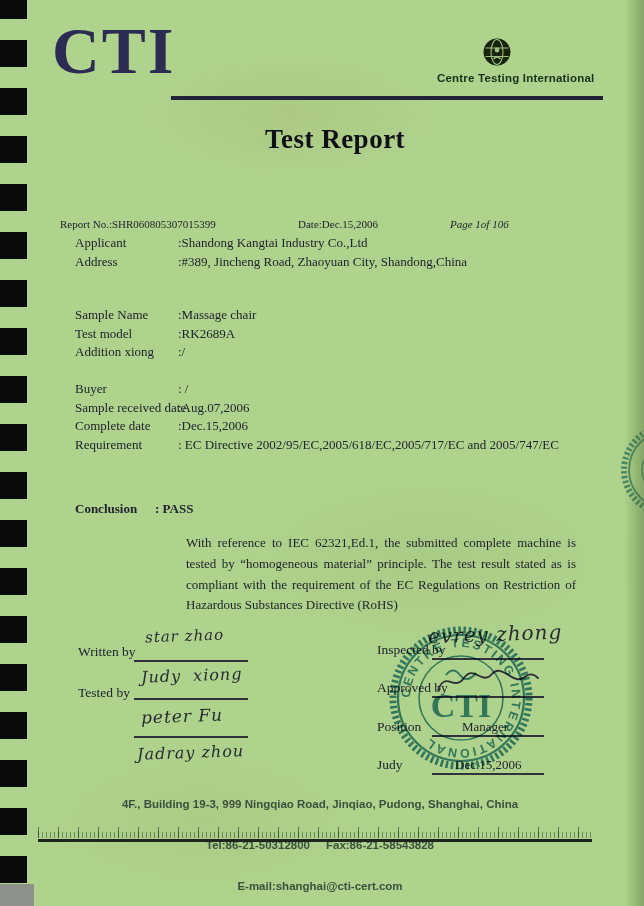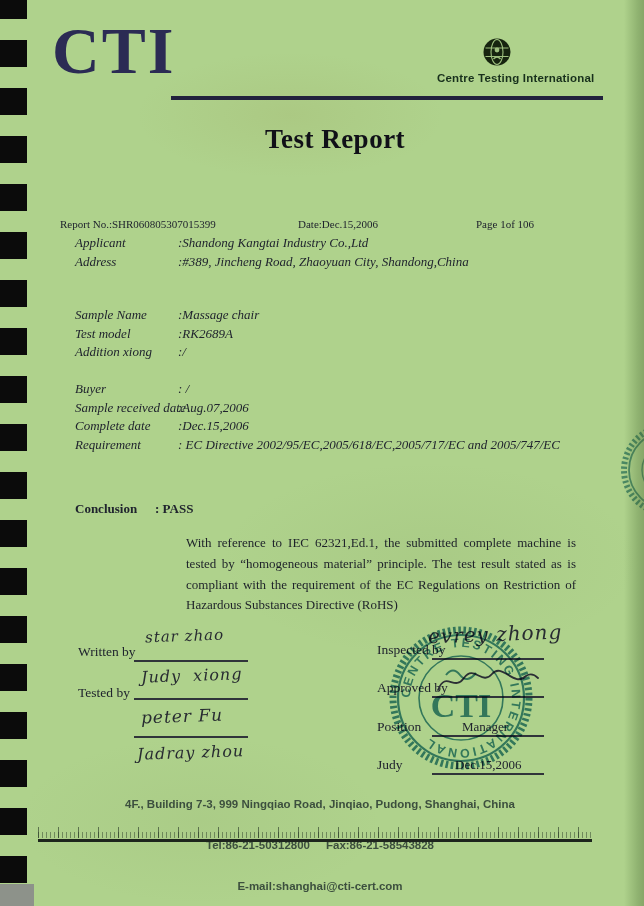--- a/index.html
+++ b/index.html
@@ -22,25 +22,25 @@
   .cti-wordmark{position:absolute;left:52px;top:16px;font-size:66px;line-height:70px;
     font-weight:bold;letter-spacing:2px;color:#2b2b54;}
   .header-rule{position:absolute;left:171px;top:96px;width:432px;height:4px;background:#22223d;}
   .globe{position:absolute;left:482px;top:37px;}
   .org-name{position:absolute;left:437px;top:72px;width:170px;font-family:"Liberation Sans",sans-serif;
     font-size:11.5px;font-weight:bold;color:#18301c;letter-spacing:.2px;}
   .report-title{position:absolute;left:55px;top:124px;width:560px;text-align:center;
     font-size:27px;font-weight:bold;color:#101018;letter-spacing:.5px;}
 
   .meta{position:absolute;top:192px;font-size:11px;white-space:pre;margin-top:26px;}
-  .meta.m1{left:60px;} .meta.m2{left:298px;} .meta.m3{left:476px;}
+  .meta.m1{left:60px;} .meta.m2{left:298px;} .meta.m3{left:450px;font-style:italic;}
 
   .grp{position:absolute;left:75px;width:505px;}
   .g1{top:234px;} .g2{top:306px;} .g3{top:380px;}
-  .row{display:flex;font-size:13px;line-height:18.6px;font-style:italic;}
+  .row{display:flex;font-size:13px;line-height:18.6px;}
   .row .lbl{width:103px;flex:none;white-space:pre;}
   .row .val{flex:1;white-space:pre-wrap;}
   .conclusion{position:absolute;left:75px;top:501px;display:flex;font-size:13px;font-weight:bold;}
   .conclusion .lbl{width:80px;flex:none;}
   .statement{position:absolute;left:186px;top:533px;width:390px;font-size:13px;
     line-height:20.8px;text-align:justify;color:#1d2129;}
 
   .sig-label{position:absolute;font-size:13.5px;}
   .sig-line{position:absolute;height:2px;background:#30343a;}
   .sig-value{position:absolute;font-size:13px;}
@@ -183,21 +183,21 @@
 
   <svg class="stamp-partial" width="38" height="112" viewBox="0 0 38 112">
     <g fill="none" stroke="#2e7f96">
       <circle cx="62" cy="52" r="44" stroke-width="6" stroke-dasharray="2.4 2.4"></circle>
       <circle cx="62" cy="52" r="39" stroke-width="1.8"></circle>
       <circle cx="62" cy="52" r="26" stroke-width="1.4"></circle>
     </g>
   </svg>
 
   <div class="footer">
-    <div>4F., Building 7-3, 999 Ningqiao Road, Jinqiao, Pudong, Shanghai, China</div>
+    <div>4F., Building 19-3, 999 Ningqiao Road, Jinqiao, Pudong, Shanghai, China</div>
     <div>Tel:86-21-50312800     Fax:86-21-58543828</div>
     <div>E-mail:shanghai@cti-cert.com</div>
     
   </div>
 
   <div class="ruler-ticks"></div>
   <div class="ruler-line"></div>
 
   <div class="binding"></div>
   <div class="binding-foot"></div>

